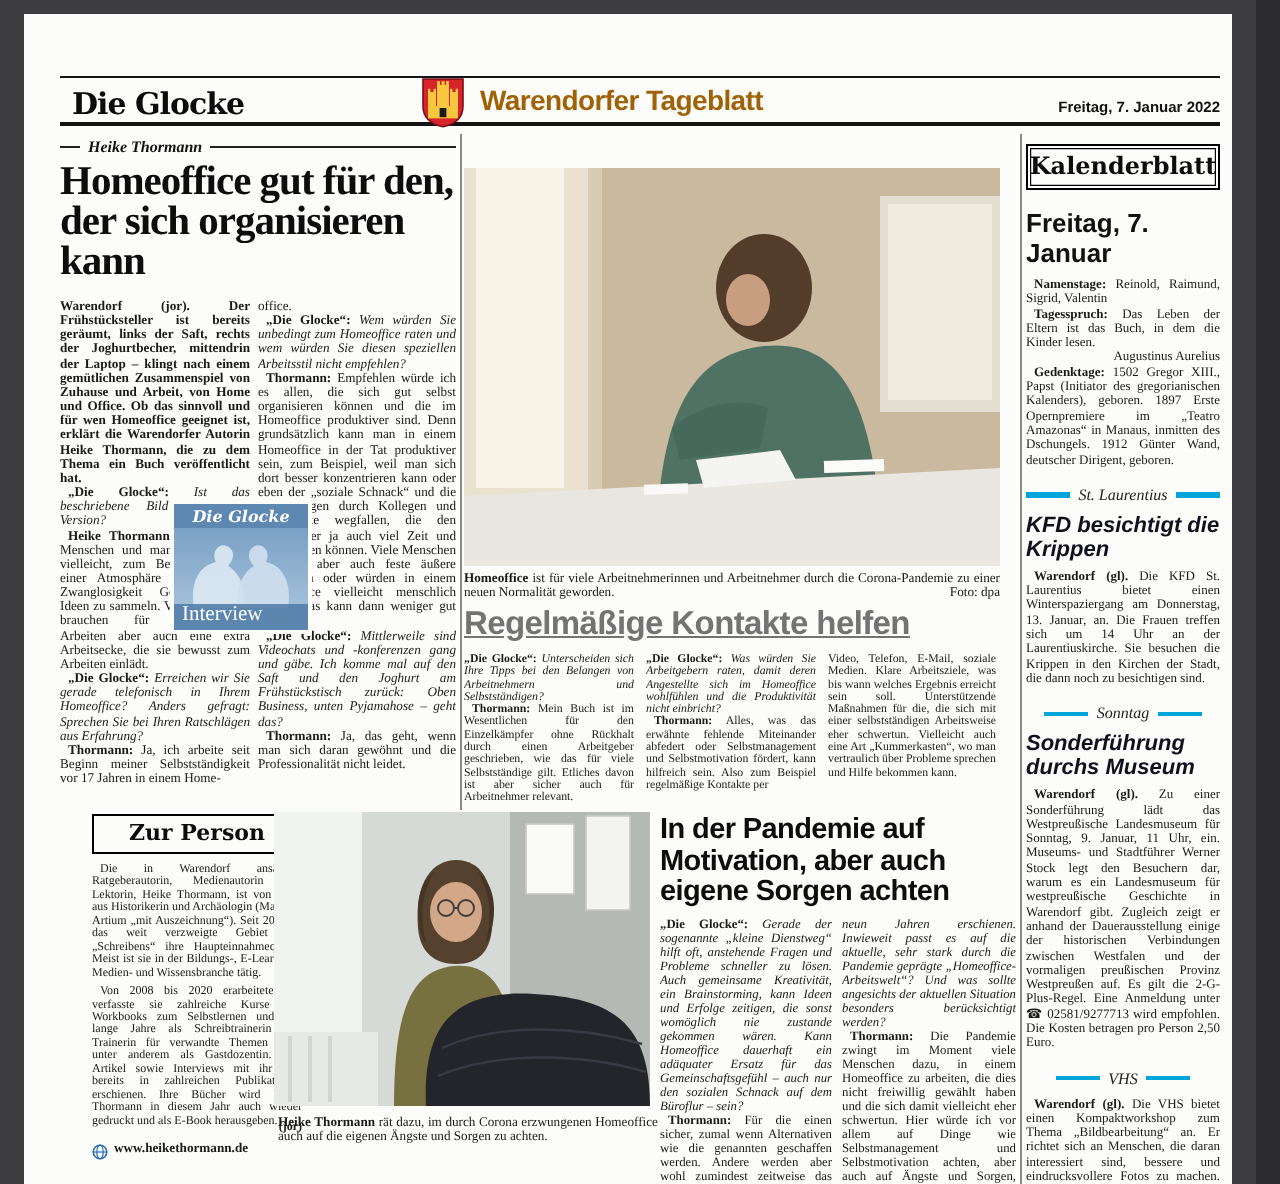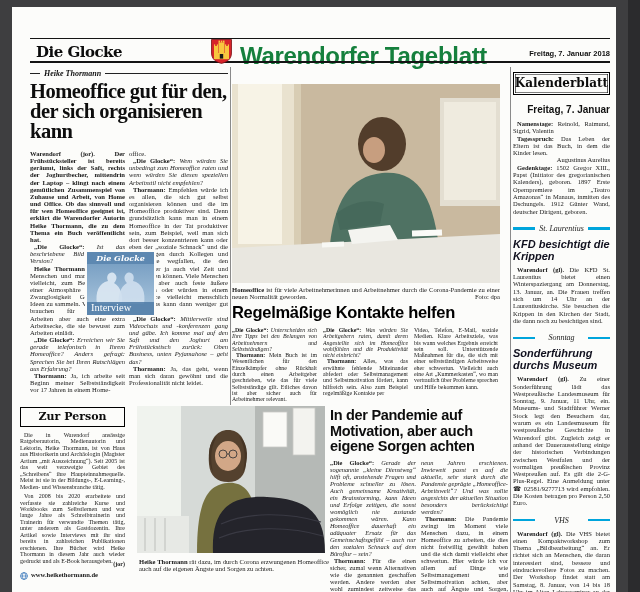--- a/index.html
+++ b/index.html
@@ -4,28 +4,28 @@
 <style>
   html,body{margin:0;padding:0;width:640px;height:592px;overflow:hidden;background:#3e3e40;
             font-family:"Liberation Serif",serif;}
   #page{position:absolute;left:12px;top:7px;width:604px;height:585px;background:#fcfcfa;overflow:hidden;}
   .abs{position:absolute;}
   .rule{background:#141414;}
   .vrule{position:absolute;width:1px;background:#8a8a8a;}
 
   
   .brand{font-family:"DejaVu Serif",serif;font-weight:bold;font-size:15px;color:#0c0c0c;letter-spacing:-0.5px;}
-  .mast-title{font-family:"Liberation Sans",sans-serif;font-weight:bold;font-size:24px;
-              color:#15803d;letter-spacing:-0.3px;}
+  .mast-title{font-family:"Liberation Sans",sans-serif;font-weight:bold;font-size:14px;
+              color:#a16207;letter-spacing:-0.3px;}
   .mast-date{font-family:"Liberation Sans",sans-serif;font-weight:bold;font-size:7.5px;color:#111;text-align:right;}
 
   
   .h1{font-family:Liberation Serif, serif;font-weight:bold;font-size:20.5px;line-height:20px;
       letter-spacing:-0.5px;color:#0d0d0d;}
-  .h2{font-family:"Liberation Sans",sans-serif;font-weight:bold;font-size:16.5px;letter-spacing:-0.3px;color:#000000;}
+  .h2{font-family:"Liberation Sans",sans-serif;font-weight:bold;font-size:16.5px;letter-spacing:-0.3px;color:#737373;text-decoration:underline;}
   .h3{font-family:"Liberation Sans",sans-serif;font-weight:bold;font-size:14.5px;line-height:15.5px;
       letter-spacing:-0.3px;color:#0d0d0d;}
   .sb-h{font-family:"Liberation Sans",sans-serif;font-weight:bold;font-size:11px;line-height:12px;color:#10101e;}
 
   .kicker{display:flex;align-items:center;gap:4px;}
   .kicker .kline{height:1px;background:#222;}
   .kicker .kl1{width:10px;} .kicker .kl2{flex:1;}
   .kicker span{font-style:italic;font-weight:bold;font-size:8px;color:#111;white-space:nowrap;}
 
   
@@ -49,25 +49,25 @@
   .zp-body{font-size:6.0px;line-height:6.45px;text-align:justify;color:#191919;hyphens:auto;}
   .zp-body p{margin:0 0 3px 0;text-indent:4px;}
   .zp-sig{text-align:right;font-weight:bold;font-size:6px;margin-top:-6px;}
   .zp-web{display:flex;align-items:center;gap:3px;font-weight:bold;font-size:6.6px;margin-top:4px;}
 
   
   #sidebar{position:absolute;left:501px;top:65px;width:97px;height:520px;overflow:hidden;}
   .kbox{border:1px solid #000;box-shadow:0 0 0 1px #fff inset,0 0 0 1.6px #000 inset;
         text-align:center;font-family:"DejaVu Serif",serif;font-weight:bold;font-size:12px;
         padding:3px 0 4px 0;color:#0c0c0c;margin-bottom:9px;}
-  .sb-date{font-family:"Liberation Sans",sans-serif;font-weight:bold;font-size:10px;color:#111;margin-bottom:5px;text-align:right;}
+  .sb-date{font-family:"Liberation Sans",sans-serif;font-weight:bold;font-size:13px;color:#111;margin-bottom:5px;}
   .sb-t{font-size:6.5px;line-height:7.3px;text-align:justify;color:#191919;hyphens:auto;}
   .sb-t p{margin:0;text-indent:4px;}
   .sb-t p.r{text-align:right;text-indent:0;}
-  .divider{display:flex;align-items:center;justify-content:space-between;gap:4px;margin:9px 0 5px 0;}
+  .divider{display:flex;align-items:center;justify-content:center;gap:4px;margin:9px 0 5px 0;}
   .divider .dline{height:2.4px;background:#00a5dc;flex:1;max-width:22px;}
   .divider span{font-style:italic;font-size:8px;color:#222;white-space:nowrap;}
   .sb-h{margin:0 0 4px 0;font-style:italic;}
 
   
   #badge{position:absolute;left:73px;top:243px;width:67px;height:63px;border:2px solid #fcfcfa;overflow:hidden;}
   #badge .brandline{position:absolute;left:0;top:1px;width:100%;text-align:center;
         font-family:"DejaVu Serif",serif;font-weight:bold;font-style:italic;font-size:8px;color:#fff;}
   #badge .lbl{position:absolute;left:4px;bottom:2px;font-size:10.5px;color:#fff;
         font-family:"Liberation Serif",serif;}
@@ -95,21 +95,21 @@
         <rect x="3" y="5.4" width="1.2" height="1.7"></rect>
           <rect x="5.8" y="5.4" width="1.2" height="1.7"></rect>
         <rect x="14" y="5.4" width="1.2" height="1.7"></rect>
           <rect x="16.8" y="5.4" width="1.2" height="1.7"></rect>
         <rect x="3" y="14" width="15" height="6.2"></rect>
       </g>
       <rect x="8.8" y="15" width="3.4" height="4.6" fill="#1a1a1a"></rect>
     </svg>
   </div>
   <div class="abs mast-title" style="left:228px;top:35px;">Warendorfer Tageblatt</div>
-  <div class="abs mast-date" style="left:470px;top:42px;width:128px;">Freitag, 7. Januar 2018</div>
+  <div class="abs mast-date" style="left:470px;top:42px;width:128px;">Freitag, 7. Januar 2022</div>
   <div class="abs rule" style="left:18px;top:54px;width:580px;height:2px;"></div>
 
   <div class="vrule" style="left:218px;top:60px;height:338px;"></div>
   <div class="vrule" style="left:498px;top:60px;height:525px;"></div>
 
   <div class="abs kicker" style="left:18px;top:62px;width:198px;">
     <i class="kline kl1"></i>
       <span>Heike Thormann</span>
       <i class="kline kl2"></i>
   </div>
@@ -179,21 +179,21 @@
     </div>
     <div class="bt bt2" style="width:85px;margin-right:6px;height:77px;">
       <p class="q noind"><span class="li">„Die Glocke“:</span> <span>Was würden Sie Arbeitgebern raten, damit deren Angestellte sich im Homeoffice wohlfühlen und die Produktivität nicht einbricht?</span></p>
       <p><span class="li">Thormann:</span> <span>Alles, was das erwähnte fehlende Miteinander abfedert oder Selbstmanagement und Selbstmotivation fördert, kann hilfreich sein. Also zum Beispiel regelmäßige Kontakte per</span></p>
     </div>
     <div class="bt bt2" style="width:84px;height:77px;">
       <p class="noind"><span>Video, Telefon, E-Mail, soziale Medien. Klare Arbeitsziele, was bis wann welches Ergebnis erreicht sein soll. Unterstützende Maßnahmen für die, die sich mit einer selbstständigen Arbeitsweise eher schwertun. Vielleicht auch eine Art „Kummerkasten“, wo man vertraulich über Probleme sprechen und Hilfe bekommen kann.</span></p>
     </div>
   </div>
 
-  <div class="abs" style="left:8px;top:400px;width:105px;height:185px;overflow:hidden;">
+  <div class="abs" style="left:34px;top:400px;width:105px;height:185px;overflow:hidden;">
     <div class="zp-head">Zur Person</div>
     <div class="zp-body" style="margin-top:5px;">
       <p>Die in Warendorf ansässige Ratgeberautorin, Medienautorin und Lektorin, Heike Thormann, ist von Haus aus Historikerin und Archäologin (Magister Artium „mit Auszeichnung“). Seit 2005 ist das weit verzweigte Gebiet des „Schreibens“ ihre Haupteinnahmequelle. Meist ist sie in der Bildungs-, E-Learning-, Medien- und Wissensbranche tätig.</p>
       <p>Von 2008 bis 2020 erarbeitete und verfasste sie zahlreiche Kurse und Workbooks zum Selbstlernen und war lange Jahre als Schreibtrainerin und Trainerin für verwandte Themen tätig, unter anderem als Gastdozentin. Ihre Artikel sowie Interviews mit ihr sind bereits in zahlreichen Publikationen erschienen. Ihre Bücher wird Heike Thormann in diesem Jahr auch wieder gedruckt und als E-Book herausgeben.</p>
       <div class="zp-sig">(jor)</div>
       <div class="zp-web">
         <svg width="8" height="8" viewBox="0 0 8 8">
           <circle cx="4" cy="4" r="3.4" fill="none" stroke="#2a6db5" stroke-width="0.8"></circle>
           <ellipse cx="4" cy="4" rx="1.6" ry="3.4" fill="none" stroke="#2a6db5" stroke-width="0.6"></ellipse>
           <line x1="0.6" y1="4" x2="7.4" y2="4" stroke="#2a6db5" stroke-width="0.6"></line>

